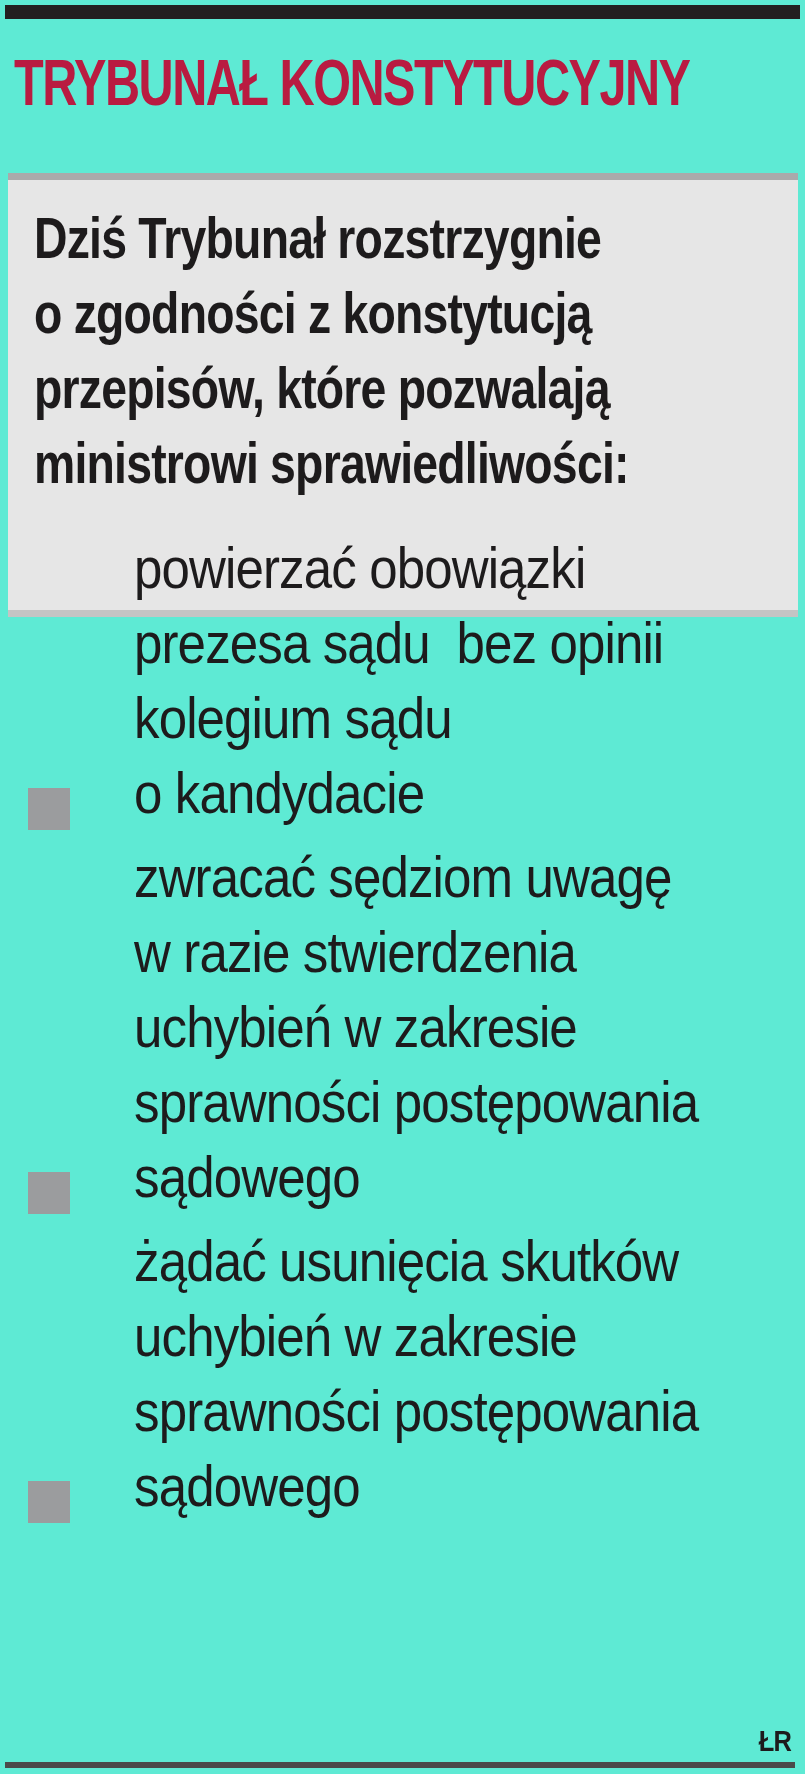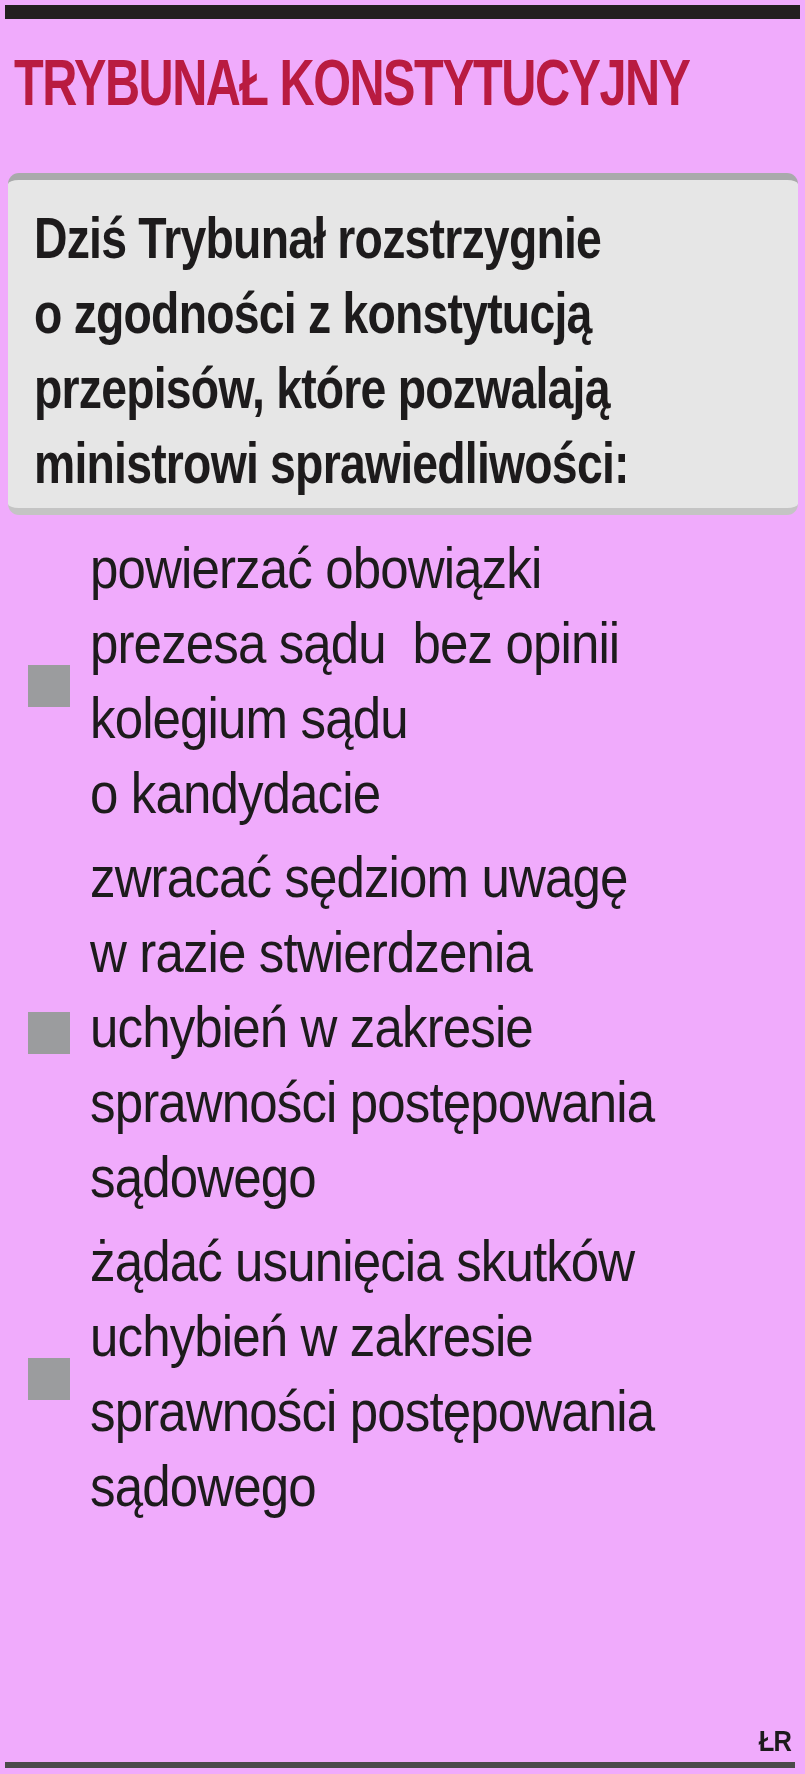--- a/index.html
+++ b/index.html
@@ -1,20 +1,20 @@
 <!DOCTYPE html>
 <html style="--accent: #b91b41; --text: #1d1b1c; --top-bar: #231f20; --bottom-bar: #4a4a4a; --intro-bg: #e6e6e6; --intro-border-top: #a9aaab; --intro-border-bottom: #c4c4c4; --bullet: #9b9c9e;"><head>
 <meta charset="utf-8">
 <style>
   html, body { margin: 0; padding: 0; background: #ffffff; }
   .page {
     position: relative;
     width: 805px;
     height: 1774px;
-    background: #f0abfc;
+    background: #5eead4;
     font-family: "Liberation Sans", sans-serif;
     overflow: hidden;
   }
   .top-bar {
     position: absolute;
     left: 5px; top: 5px;
     width: 795px; height: 14px;
     background: var(--top-bar, #231f20);
   }
   .headline {
@@ -24,48 +24,48 @@
     font-weight: bold;
     letter-spacing: -2px;
     color: var(--accent, #b91b41);
     white-space: nowrap;
     transform: scaleX(0.76);
     transform-origin: 0 0;
   }
   .intro-panel {
     position: absolute;
     left: 8px; top: 173px;
-    width: 790px; height: 342px;
+    width: 790px; height: 444px;
     box-sizing: border-box;
     background: var(--intro-bg, #e6e6e6);
     border-top: 7px solid var(--intro-border-top, #a9aaab);
     border-bottom: 7px solid var(--intro-border-bottom, #c4c4c4);
     padding: 20px 0 16px 26px;
-    border-radius: 11px;
   }
   .intro-text {
     font-size: 58px;
     font-weight: bold;
     line-height: 75px;
     letter-spacing: -1px;
     color: var(--text, #1d1b1c);
     white-space: pre-wrap;
     width: 960px;
     transform: scaleX(0.80);
     transform-origin: 0 0;
   }
   .bullet-list {
     position: absolute;
     left: 28px; top: 530px;
     width: 770px;
   }
   .item {
     display: flex;
-    align-items: center;
+    align-items: flex-end;
     margin-bottom: 9px;
+    gap: 44px;
   }
   .bullet {
     flex: none;
     width: 42px; height: 42px;
     margin: 12px 20px 0 0;
     background: var(--bullet, #9b9c9e);
   }
   .item-text {
     font-size: 58px;
     font-weight: normal;

